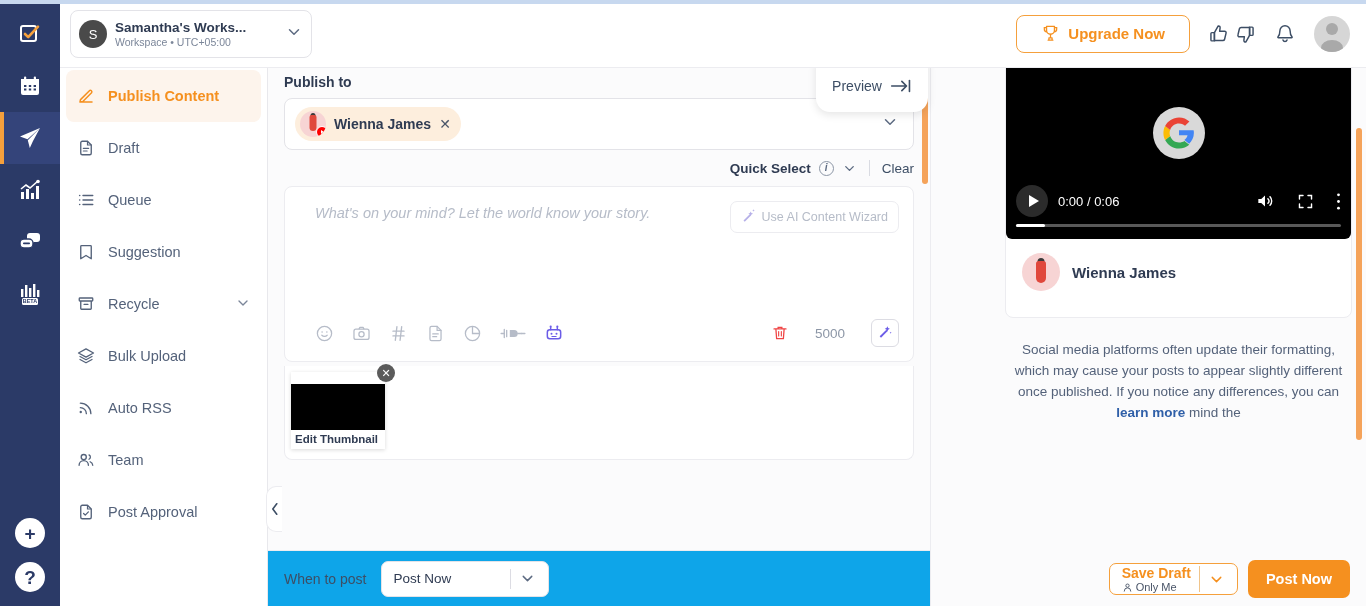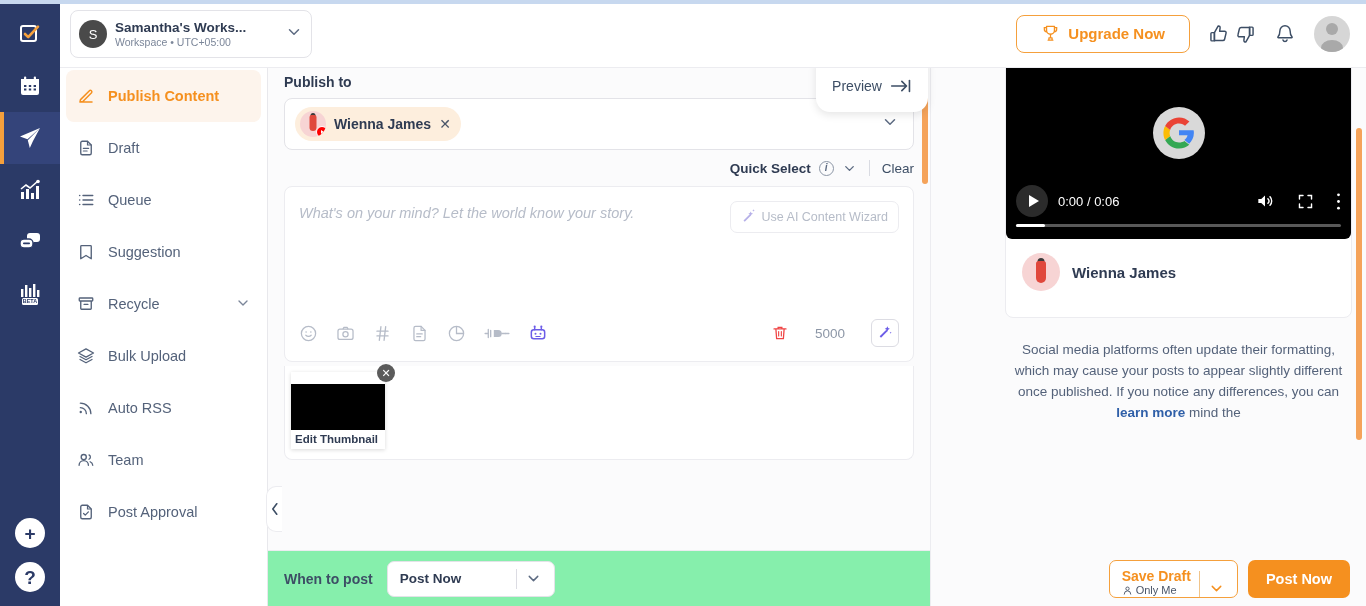--- a/index.html
+++ b/index.html
@@ -151,21 +151,21 @@
     border: 1.3px solid #8c96a6; color: #5d6b82;
     font-size: 10px; display: inline-flex; align-items: center; justify-content: center;
     cursor: pointer; font-style: italic; font-weight: bold; line-height: 1;
   }
   .qs-div { width: 1px; height: 16px; background: #d9dbe2; margin: 0 4px; }
   .qs-clear { color: #3d4e65; cursor: pointer; }
 
   .composer {
     margin-top: 10px; border: 1px solid #ececf0; border-radius: 8px;
     background: #fff; height: 176px; position: relative;
-    display: flex; flex-direction: column;
+    display: flex; flex-direction: column; padding-left: 16px;
   }
   .comp-top { display: flex; align-items: flex-start; padding: 14px 14px 0 14px; gap: 8px; }
   .comp-placeholder {
     flex: 1 1 auto; font-size: 14.5px; font-style: italic; color: #b6bcc8;
     padding-top: 4px;
   }
   .ai-btn {
     border: 1px solid #ececf0; border-radius: 7px;
     display: inline-flex; align-items: center; gap: 6px;
     padding: 6px 10px; background: #fff; cursor: pointer;
@@ -213,24 +213,24 @@
   .ed-scroll {
     position: absolute; right: 2px; top: 0; width: 6px; bottom: 0;
     background: transparent;
   }
   .ed-scroll-thumb {
     position: absolute; left: 0; width: 6px; border-radius: 3px;
     background: #f5a35a; top: 10px; height: 118px; cursor: pointer;
   }
 
   .ed-footer {
-    height: 56px; flex: 0 0 56px; background: #86efac;
+    height: 56px; flex: 0 0 56px; background: #0ea5e9;
     border-top: 1px solid #ececf0;
     display: flex; align-items: center; padding: 0 16px;
-    position: relative; z-index: 20; font-weight: bold;
+    position: relative; z-index: 20;
   }
   .when-label { font-size: 14px; color: #3d4e65; margin-right: 14px; }
   .when-select {
     border: 1px solid #e3e3e8; border-radius: 7px; background: #fff;
     height: 36px; width: 168px; display: flex; align-items: center;
     padding: 0 4px 0 12px; cursor: pointer;
   }
   .when-value { font-size: 13.5px; color: #2f3b52; flex: 1; }
   .when-div { width: 1px; height: 20px; background: #dcdce3; margin-right: 8px; }
 
@@ -368,21 +368,21 @@
     position: absolute; left: 0; top: 0; right: 0; height: 4px; background: #c7d8ef; z-index: 60;
   }
 
   
   .footer-actions {
     position: absolute; right: 16px; top: 10px;
     display: flex; align-items: center; gap: 10px;
   }
   .save-draft {
     border: 1.5px solid #f5a03c; border-radius: 7px; background: #fff;
-    height: 38px; display: flex; align-items: flex-end; padding: 0 4px 0 12px;
+    height: 32px; display: flex; align-items: center; padding: 0 4px 0 12px;
     cursor: pointer;
   }
   .sd-texts { display: flex; flex-direction: column; line-height: 1.15; }
   .sd-main { font-size: 14px; font-weight: bold; color: #f5901f; }
   .sd-sub { font-size: 11px; color: #4a5568; display: flex; align-items: center; gap: 3px; }
   .sd-div { width: 1px; height: 26px; background: #f0c48a; margin: 0 8px; }
   .post-now {
     background: #f5901f; color: #fff; border: none; border-radius: 7px;
     height: 38px; padding: 0 18px; font-size: 14.5px; font-weight: bold;
     cursor: pointer; font-family: "Liberation Sans", sans-serif;

